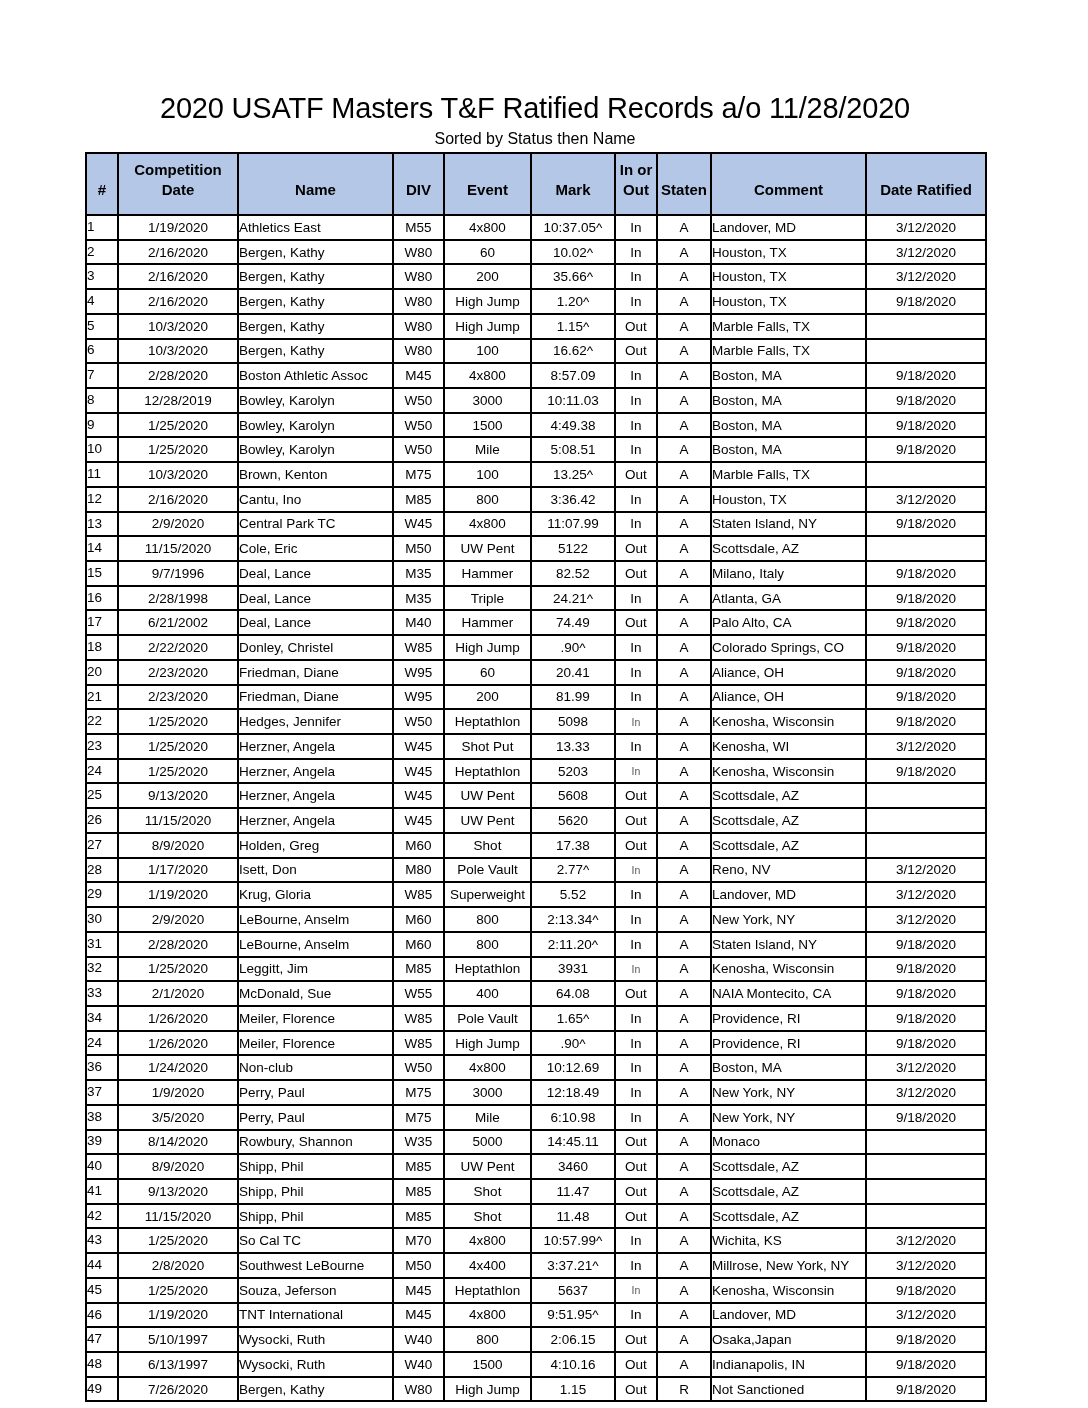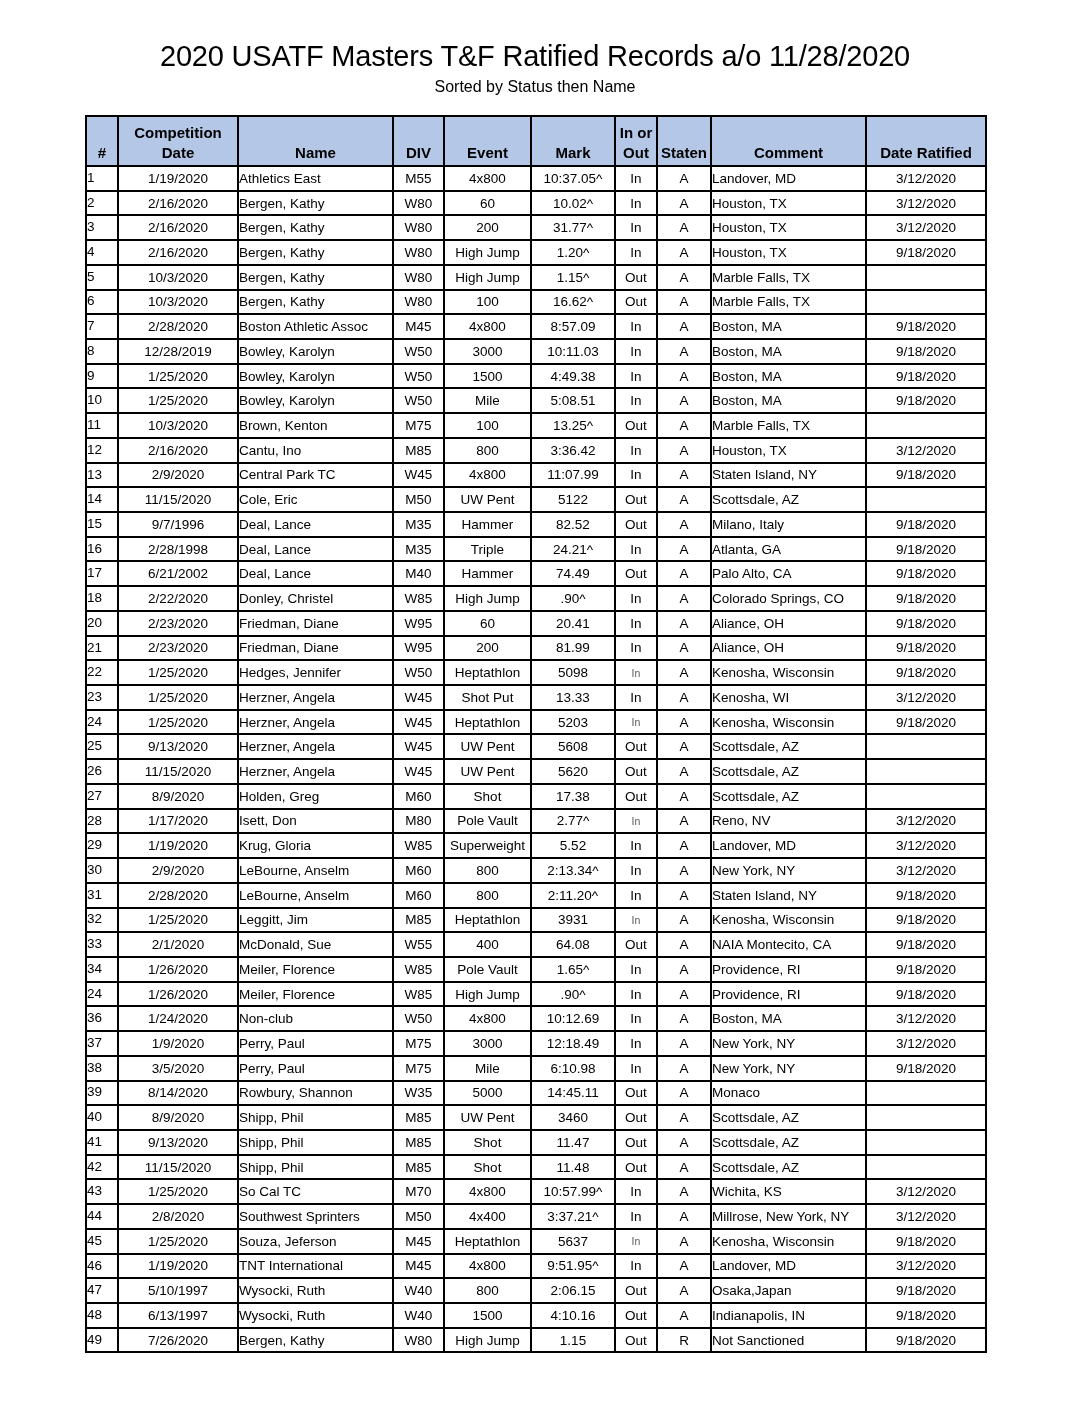--- a/index.html
+++ b/index.html
@@ -2,37 +2,37 @@
 <html><head>
 <meta charset="utf-8">
 <style>
   html,body{margin:0;padding:0;}
   body{
     width:1088px;height:1408px;background:#ffffff;overflow:hidden;
     font-family:"Liberation Sans","DejaVu Sans",sans-serif;color:#000;
   }
   .sheet{margin-left:85px;width:900px;}
   .title{
-    margin:0;padding-top:40px;text-align:center;
+    margin:0;padding-top:92px;text-align:center;
     font-size:29px;font-weight:normal;line-height:1.15;
     letter-spacing:-0.2px;
   }
   .subtitle{
-    text-align:center;font-size:16px;margin-top:5px;margin-bottom:19px;line-height:1.1;
+    text-align:center;font-size:16px;margin-top:5px;margin-bottom:4px;line-height:1.1;
   }
   table.records{
     border-collapse:collapse;table-layout:fixed;width:900px;
   }
   table.records th, table.records td{
     border:2px solid #000;overflow:hidden;white-space:nowrap;
   }
   table.records th{
     background:#B4C7E7;font-size:15px;font-weight:bold;
     vertical-align:bottom;text-align:center;
-    height:46px;line-height:1.32;padding:0 1px 2px 1px;white-space:normal;
+    height:46px;line-height:1.32;padding:0 1px 14px 1px;white-space:normal;
   }
   table.records td{
     height:22.72px;font-size:13.5px;vertical-align:middle;padding:0;
   }
   td.c-num{font-size:13px;text-align:left;vertical-align:top;padding-left:3px;line-height:1.1;padding-top:1px;}
   td.c-date,td.c-div,td.c-event,td.c-mark,td.c-inout,td.c-status,td.c-ratified{text-align:center;}
   td.c-name,td.c-comment{text-align:left;padding-left:5px;}
   td.c-inout.small-in{font-size:10.5px;color:#595959;}
 </style>
 </head>
@@ -93,21 +93,21 @@
           <td class="c-status">A</td>
           <td class="c-comment">Houston, TX</td>
           <td class="c-ratified">3/12/2020</td>
         </tr>
         <tr>
           <td class="c-num">3</td>
           <td class="c-date">2/16/2020</td>
           <td class="c-name">Bergen, Kathy</td>
           <td class="c-div">W80</td>
           <td class="c-event">200</td>
-          <td class="c-mark">31.77^</td>
+          <td class="c-mark">35.66^</td>
           <td class="c-inout">In</td>
           <td class="c-status">A</td>
           <td class="c-comment">Houston, TX</td>
           <td class="c-ratified">3/12/2020</td>
         </tr>
         <tr>
           <td class="c-num">4</td>
           <td class="c-date">2/16/2020</td>
           <td class="c-name">Bergen, Kathy</td>
           <td class="c-div">W80</td>
@@ -570,21 +570,21 @@
           <td class="c-event">4x800</td>
           <td class="c-mark">10:57.99^</td>
           <td class="c-inout">In</td>
           <td class="c-status">A</td>
           <td class="c-comment">Wichita, KS</td>
           <td class="c-ratified">3/12/2020</td>
         </tr>
         <tr>
           <td class="c-num">44</td>
           <td class="c-date">2/8/2020</td>
-          <td class="c-name">Southwest Sprinters</td>
+          <td class="c-name">Southwest LeBourne</td>
           <td class="c-div">M50</td>
           <td class="c-event">4x400</td>
           <td class="c-mark">3:37.21^</td>
           <td class="c-inout">In</td>
           <td class="c-status">A</td>
           <td class="c-comment">Millrose, New York, NY</td>
           <td class="c-ratified">3/12/2020</td>
         </tr>
         <tr>
           <td class="c-num">45</td>

